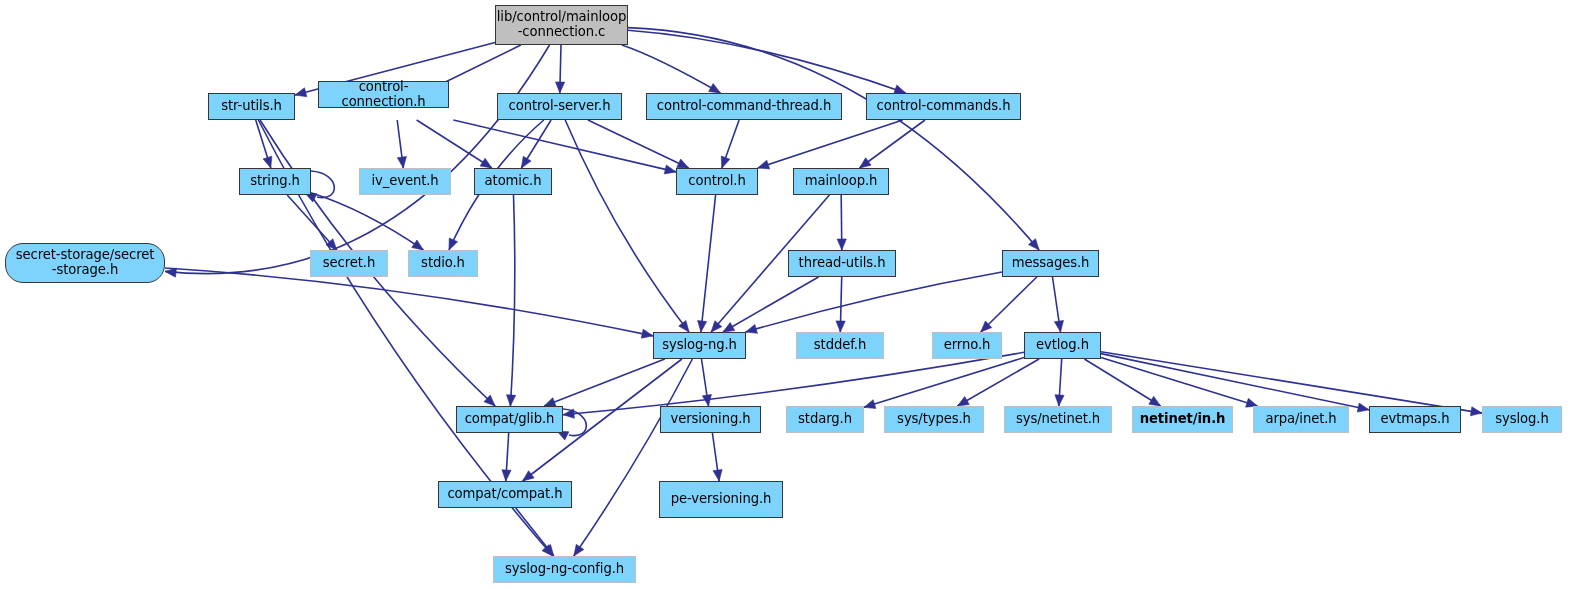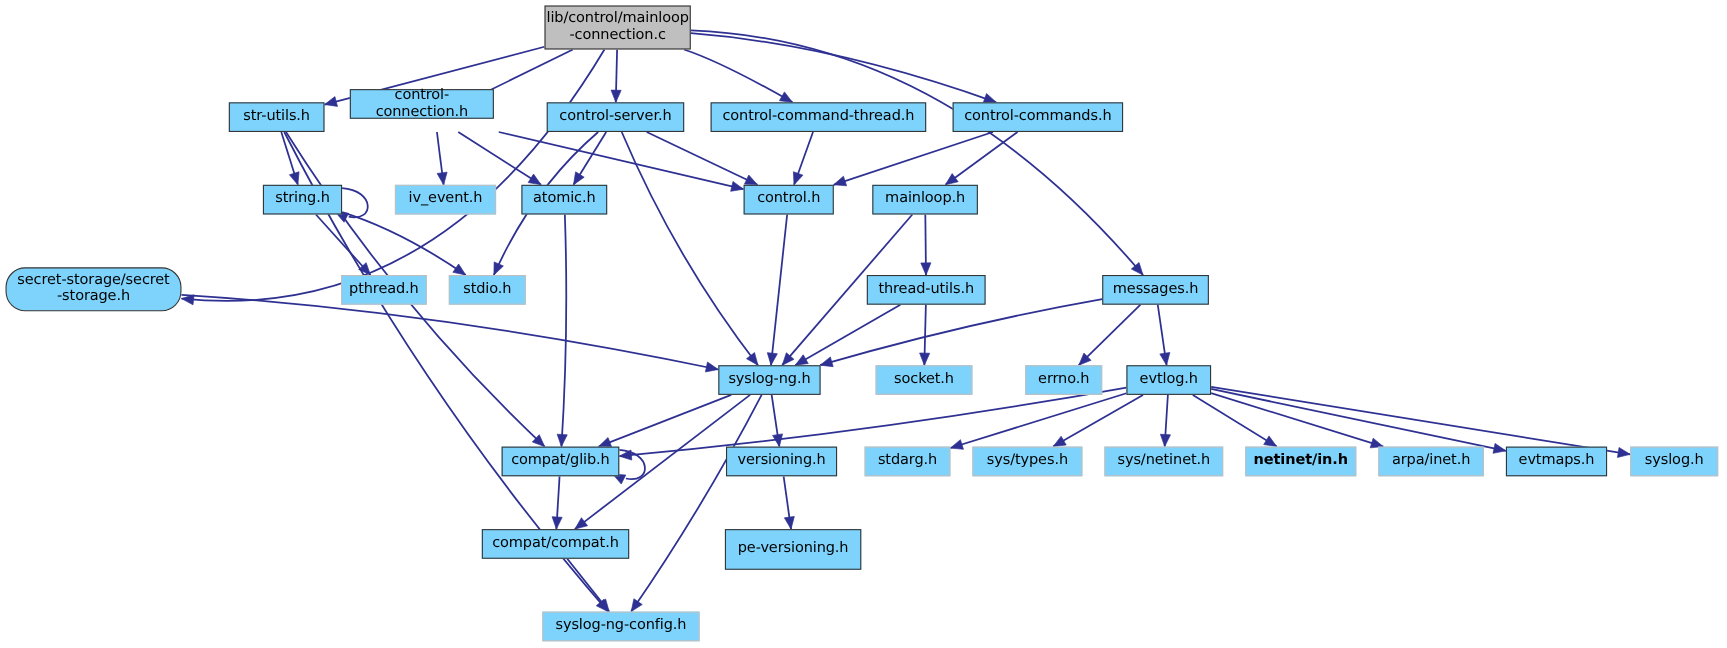--- a/index.html
+++ b/index.html
@@ -170,26 +170,26 @@
       <div class="node strong" style="left: 497px; top: 93px; width: 125px; height: 27px;">control-server.h</div>
       <div class="node strong" style="left: 646px; top: 93px; width: 196px; height: 27px;">control-command-thread.h</div>
       <div class="node strong" style="left: 866px; top: 93px; width: 155px; height: 27px;">control-commands.h</div>
       <div class="node strong" style="left: 239px; top: 168px; width: 72px; height: 27px;">string.h</div>
       <div class="node light" style="left: 359px; top: 168px; width: 92px; height: 27px;">iv_event.h</div>
       <div class="node strong" style="left: 474px; top: 168px; width: 78px; height: 27px;">atomic.h</div>
       <div class="node strong" style="left: 676px; top: 168px; width: 82px; height: 27px;">control.h</div>
       <div class="node strong" style="left: 793px; top: 168px; width: 96px; height: 27px;">mainloop.h</div>
       <div class="node strong" style="left: 5px; top: 243px; width: 160px; height: 40px; border-radius: 18px;">secret-storage/secret
 -storage.h</div>
-      <div class="node light" style="left: 310px; top: 250px; width: 78px; height: 27px;">pthread.h</div>
+      <div class="node light" style="left: 310px; top: 250px; width: 78px; height: 27px;">secret.h</div>
       <div class="node light" style="left: 408px; top: 250px; width: 70px; height: 27px;">stdio.h</div>
       <div class="node strong" style="left: 788px; top: 250px; width: 108px; height: 27px;">thread-utils.h</div>
       <div class="node strong" style="left: 1002px; top: 250px; width: 97px; height: 27px;">messages.h</div>
       <div class="node strong" style="left: 653px; top: 332px; width: 93px; height: 27px;">syslog-ng.h</div>
-      <div class="node light" style="left: 796px; top: 332px; width: 88px; height: 27px;">socket.h</div>
+      <div class="node light" style="left: 796px; top: 332px; width: 88px; height: 27px;">stddef.h</div>
       <div class="node light" style="left: 932px; top: 332px; width: 70px; height: 27px;">errno.h</div>
       <div class="node strong" style="left: 1024px; top: 332px; width: 77px; height: 27px;">evtlog.h</div>
       <div class="node strong" style="left: 456px; top: 406px; width: 107px; height: 27px;">compat/glib.h</div>
       <div class="node strong" style="left: 660px; top: 406px; width: 101px; height: 27px;">versioning.h</div>
       <div class="node light" style="left: 786px; top: 406px; width: 78px; height: 27px;">stdarg.h</div>
       <div class="node light" style="left: 884px; top: 406px; width: 100px; height: 27px;">sys/types.h</div>
       <div class="node light" style="left: 1004px; top: 406px; width: 108px; height: 27px;">sys/netinet.h</div>
       <div class="node light" style="left: 1132px; top: 406px; width: 101px; height: 27px; font-weight: bold;">netinet/in.h</div>
       <div class="node light" style="left: 1253px; top: 406px; width: 96px; height: 27px;">arpa/inet.h</div>
       <div class="node strong" style="left: 1369px; top: 406px; width: 92px; height: 27px;">evtmaps.h</div>

